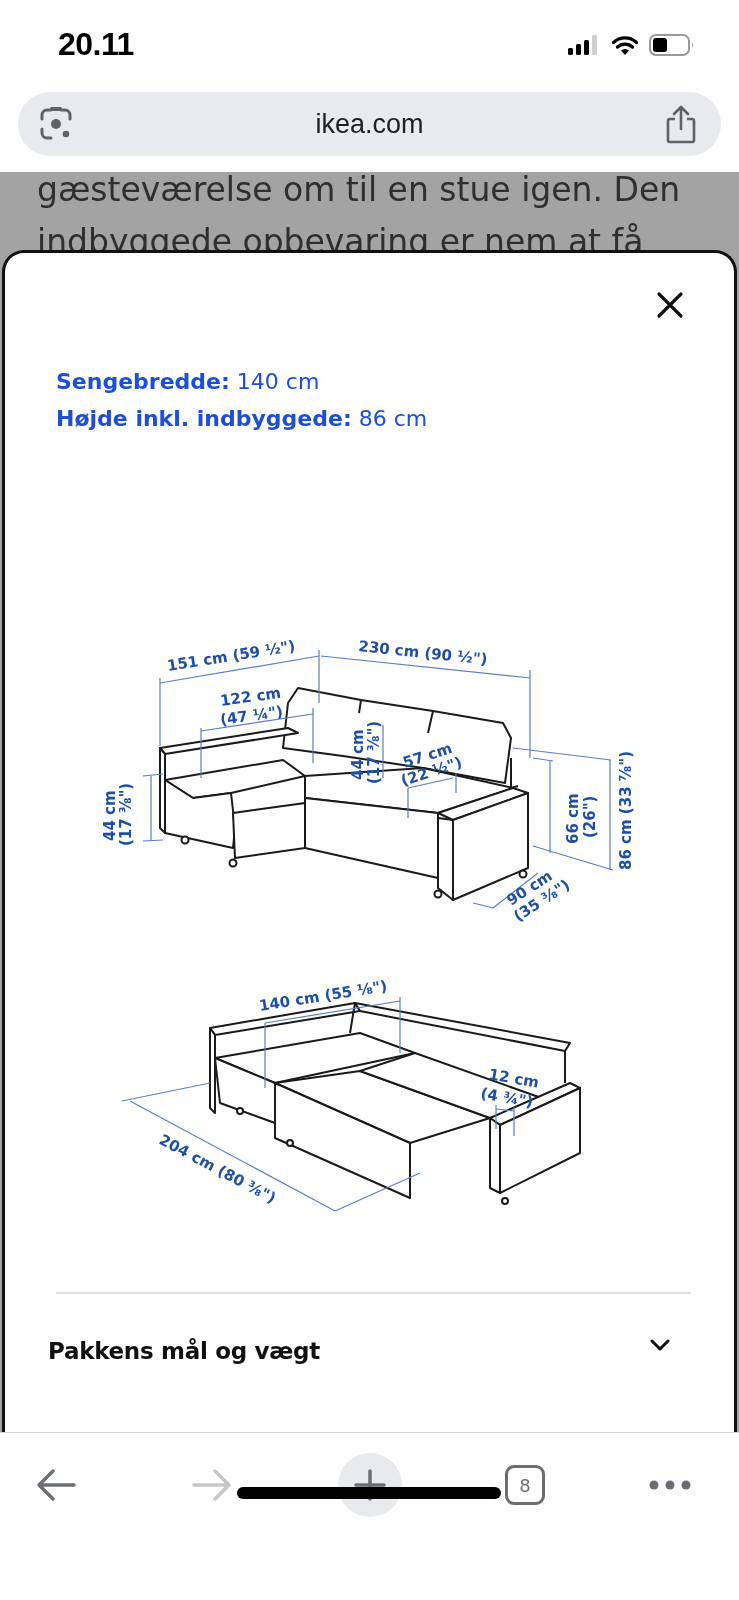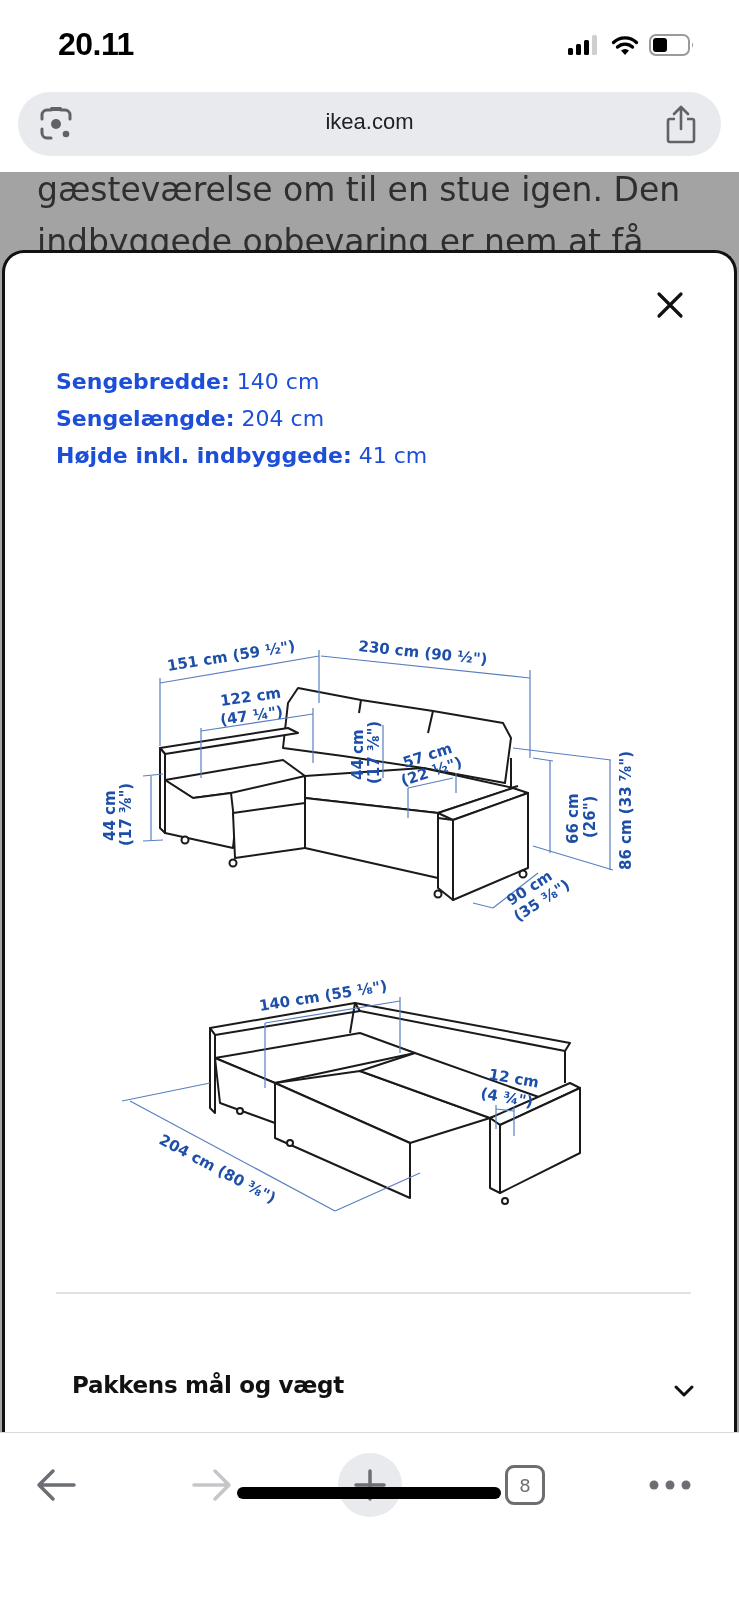--- a/index.html
+++ b/index.html
@@ -7,21 +7,21 @@
   body { font-family: "Liberation Sans", "DejaVu Sans", sans-serif; color: #111; position: relative; }
 
   
   .status-bar { position: absolute; left: 0; top: 0; width: 739px; height: 90px; background: #fff; }
   .status-time { position: absolute; left: 58px; top: 26px; font-size: 32px; font-weight: 700; letter-spacing: -0.5px; color: #000; }
   .status-icons { position: absolute; right: 44px; top: 34px; display: flex; align-items: center; gap: 10px; }
 
   
   .url-wrap { position: absolute; left: 0; top: 90px; width: 739px; height: 82px; background: #fff; }
   .url-bar { position: absolute; left: 18px; top: 2px; width: 703px; height: 64px; border-radius: 32px; background: #e8eaed; }
-  .url-text { position: absolute; left: 0; right: 0; top: 17px; text-align: center; font-size: 22px; color: #202124; }
+  .url-text { position: absolute; left: 0; right: 0; top: 17px; text-align: center; font-size: 27px; color: #202124; }
   .lens-btn { position: absolute; left: 20px; top: 14px; width: 36px; height: 36px; }
   .share-btn { position: absolute; right: 22px; top: 12px; width: 36px; height: 40px; }
 
   
   .page-behind { position: absolute; left: 0; top: 172px; width: 739px; height: 1260px; background: #a3a3a3; overflow: hidden; }
   .behind-line { position: absolute; left: 37px; font-family: "DejaVu Sans", sans-serif; font-size: 33px; color: #2f2f2f; white-space: nowrap; }
 
   
   .modal { position: absolute; left: 2px; top: 250px; width: 735px; height: 1190px; background: #fff; border: 3px solid #111; border-bottom: none; border-radius: 22px 22px 0 0; overflow: hidden; }
   .close-btn { position: absolute; left: 650px; top: 37px; width: 30px; height: 30px; cursor: pointer; }
@@ -33,21 +33,21 @@
   .spec-row.clipped span { position: relative; top: -14px; }
 
   .diagram { position: absolute; }
   .diagram svg { display: block; }
   .dim { fill: #1d4fa8; font-family: "DejaVu Sans", sans-serif; font-weight: 700; font-size: 15px; }
   .dline { stroke: #5a7fc0; stroke-width: 1.2; fill: none; }
   .sofa { stroke: #1a1a1a; stroke-width: 2; fill: #fff; stroke-linejoin: round; }
   .sofa-l { stroke: #1a1a1a; stroke-width: 2; fill: none; }
 
   .divider { position: absolute; left: 51px; top: 1039px; width: 635px; height: 2px; background: #e2e2e2; }
-  .accordion { position: absolute; left: 67px; top: 1085px; width: 635px; height: 60px; display: flex; align-items: flex-end; justify-content: space-between; cursor: pointer; gap: 28px; }
+  .accordion { position: absolute; left: 43px; top: 1085px; width: 635px; height: 60px; display: flex; align-items: flex-start; justify-content: space-between; cursor: pointer; gap: 28px; }
   .accordion-title { font-family: "DejaVu Sans", sans-serif; font-size: 23px; font-weight: 700; color: #111; letter-spacing: -0.3px; }
 
   
   .toolbar { position: absolute; left: 0; top: 1432px; width: 739px; height: 168px; background: #fff; border-top: 1px solid #d9d9d9; }
   .tb-btn { position: absolute; top: 20px; width: 64px; height: 64px; display: flex; align-items: center; justify-content: center; cursor: pointer; }
   .tb-new { background: #e8eaed; border-radius: 50%; }
   .tabs-count { width: 40px; height: 40px; border: 3px solid #6b6f73; border-radius: 9px; display: flex; align-items: center; justify-content: center; font-size: 18px; color: #6b6f73; font-family: "DejaVu Sans", sans-serif; }
   .home-indicator { position: absolute; left: 237px; top: 1487px; width: 264px; height: 12px; border-radius: 6px; background: #000; }
 </style>
 </head>
@@ -99,22 +99,21 @@
 </div>
 
 <div class="modal">
   <svg class="close-btn" viewBox="0 0 30 30">
     <path d="M4 4 L26 26 M26 4 L4 26" stroke="#111" stroke-width="3.2" stroke-linecap="round"></path>
   </svg>
 
   <div class="spec-list">
     <div class="spec-row clipped"><span></span></div>
     <div class="spec-row"><span class="k">Sengebredde:</span><span> 140 cm</span></div>
-    <div class="spec-row"><span class="k">Sengelængde:</span><span> 204 cm</span></div>
-    <div class="spec-row"><span class="k">Højde inkl. indbyggede:</span><span> 41 cm</span></div>
+    <div class="spec-row"><span class="k">Højde inkl. indbyggede:</span><span> 86 cm</span></div>
   </div>
 
   <div class="diagram" style="left:88px; top:355px;">
     <svg width="600" height="345" viewBox="0 0 600 345">
 
       <path class="sofa" d="M195 95 L205 80 L268 92 L340 103 L410 115 L418 130 L412 175 L330 160 L250 148 L190 140 Z"></path>
       <path class="sofa-l" d="M268 92 L266 105 M340 103 L335 125"></path>
 
       <path class="sofa" d="M67 140 L195 120 L205 125 L72 146 Z"></path>
       <path class="sofa" d="M67 140 L72 146 L72 225 L67 220 Z"></path>

